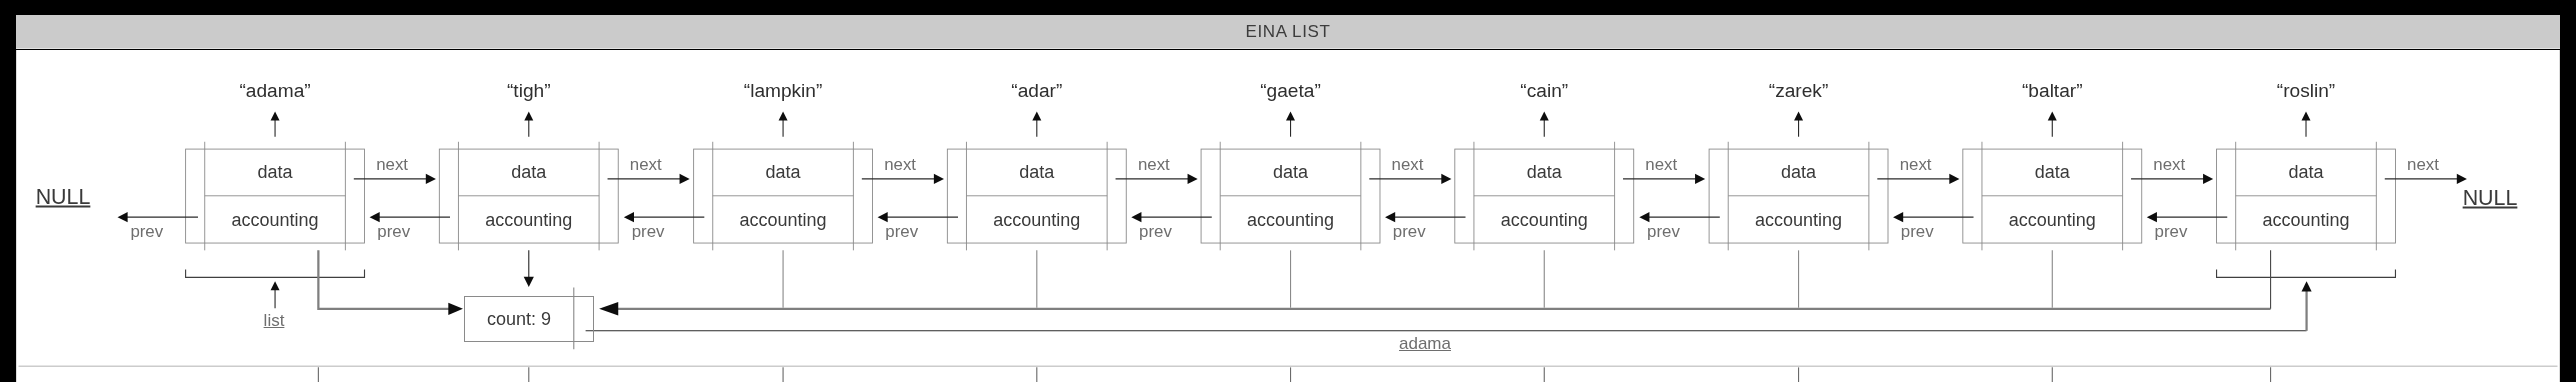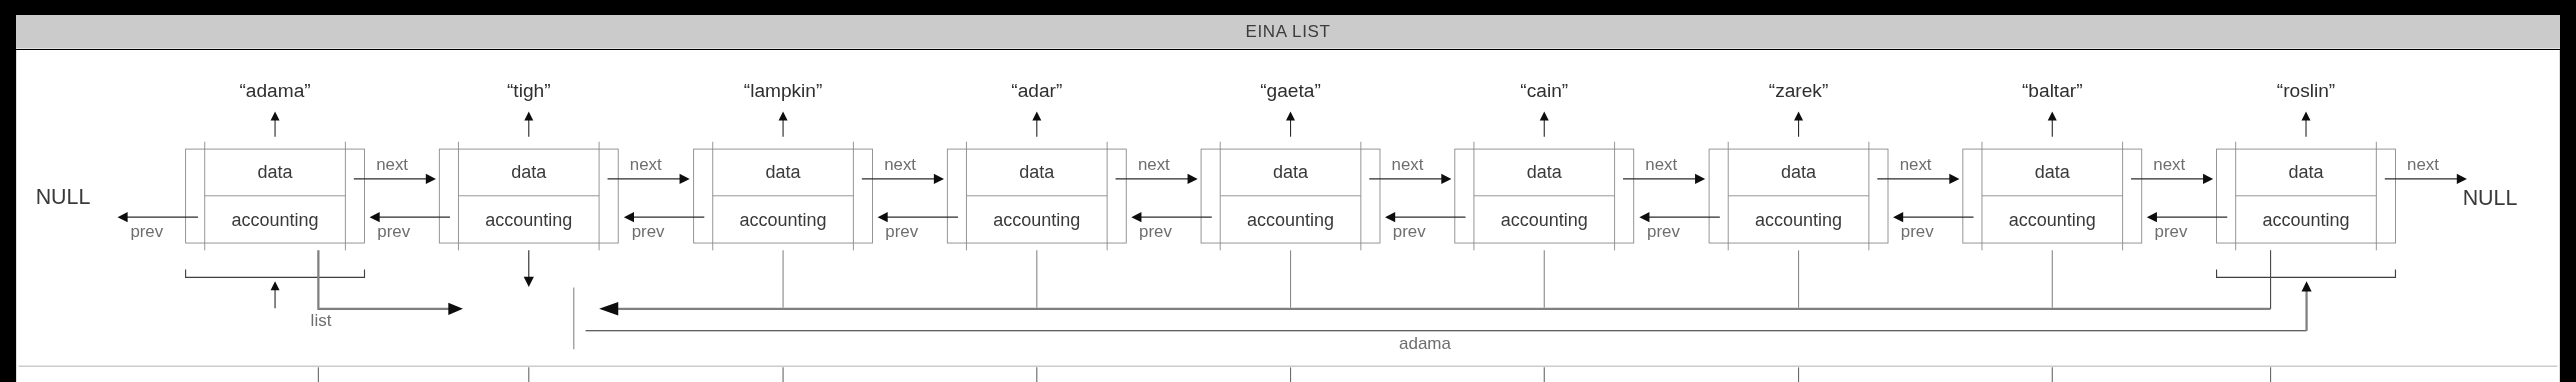--- a/index.html
+++ b/index.html
@@ -30,20 +30,21 @@
     box-sizing: border-box;
   }
   svg.diagram {
     position: absolute; left: 0; top: 0;
     width: 2576px; height: 382px;
   }
   .abs-label {
     position: absolute;
     transform: translate(-50%, -50%);
     white-space: nowrap;
+    text-decoration: underline;
   }
   .null-label { font-size: 21.4px; color: #3a3a3a; }
   .ptr-label  { font-size: 17px; color: #6e6e6e; }
   .count-box {
     position: absolute; left: 464px; top: 296px;
     width: 130px; height: 46px;
     border: 1.1px solid #8a8a8a;
     box-sizing: border-box;
     display: flex; align-items: center; justify-content: center;
     padding-right: 20px;
@@ -227,18 +228,21 @@
       <path d="M3813,386 L3831,377 L3831,395 Z" fill="#0d0d0d"></path>
       <text x="3856" y="421" fill="#6e6e6e" font-size="30" text-anchor="middle" font-family="&quot;Liberation Sans&quot;, sans-serif">prev</text>
       <line x1="4033" y1="445" x2="4033" y2="549" stroke="#4a4a4a" stroke-width="2"></line>
       <line x1="4033" y1="653" x2="4033" y2="679" stroke="#6a6a6a" stroke-width="2"></line>
     </svg>
 
   <div class="abs-label null-label" style="left:63px; top:197px;">NULL</div>
 
   <div class="abs-label null-label" style="left:2490px; top:198px;">NULL</div>
 
-
-  <div class="abs-label ptr-label" style="left:274px; top:321px;margin-left:47px;">list</div>
+  <div class="count-box">
+    <span>count: 9</span>
+  </div>
+
+  <div class="abs-label ptr-label" style="left:274px; top:321px;">list</div>
 
   <div class="abs-label ptr-label" style="left:1425px; top:344px;">adama</div>
 </div>
 
 
 </body></html>

